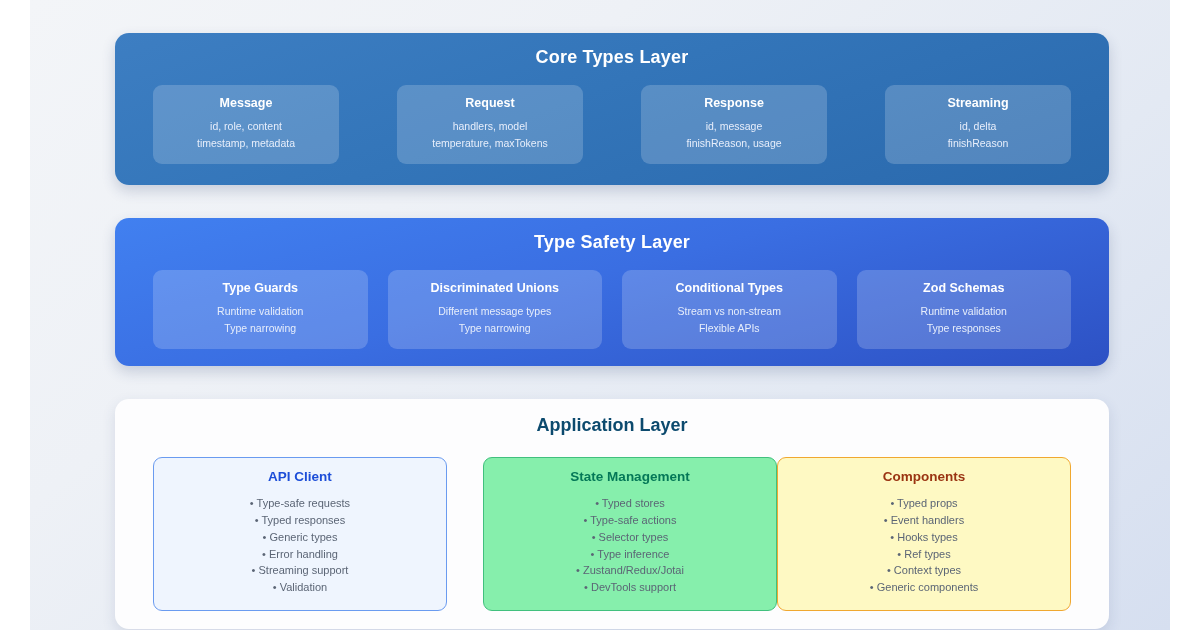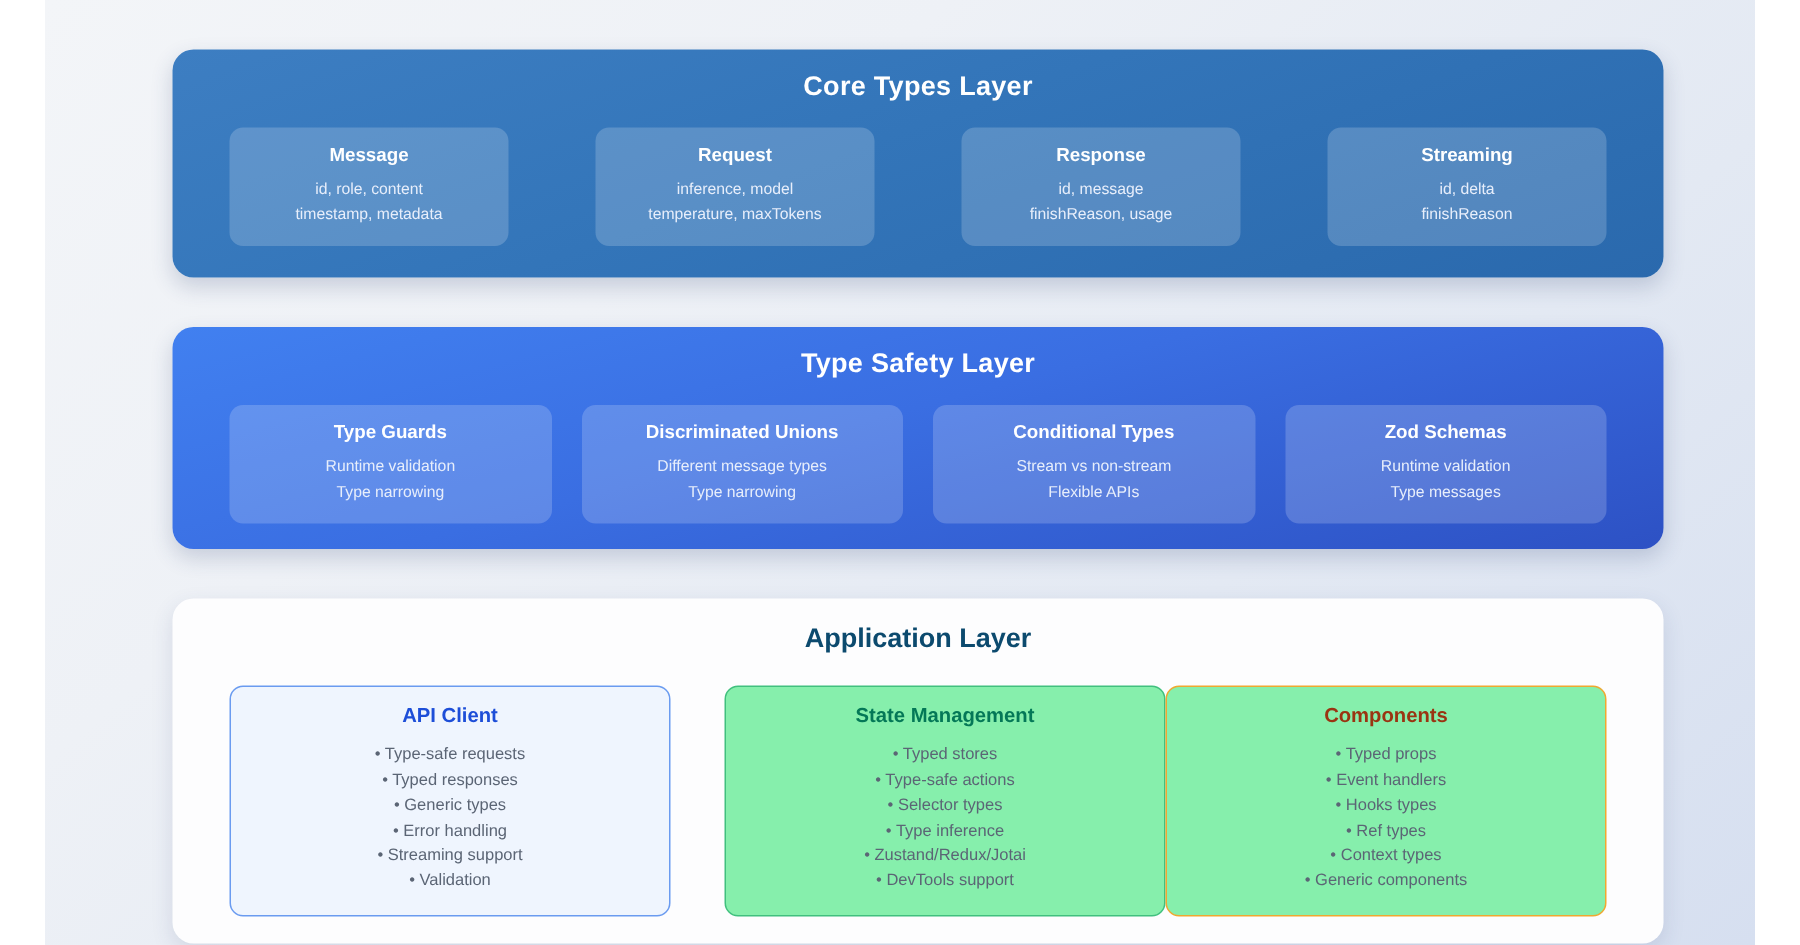--- a/index.html
+++ b/index.html
@@ -121,42 +121,42 @@
   .panel-item {
     color: #5b6575;
     font-size: 11px;
     line-height: 1.52;
   }
 
   .panel.blue   { background: #eff5fe; border-color: #6a9bf0; }
   .panel.blue   .panel-title { color: #1d4ed8; }
   .panel.green  { background: #86efac; border-color: #41c07e; margin-left: 36px; }
   .panel.green  .panel-title { color: #047857; }
-  .panel.amber  { background: #86efac; border-color: #f0a830; }
+  .panel.amber  { background: #fef9c3; border-color: #f0a830; }
   .panel.amber  .panel-title { color: #9a3412; }
 </style>
 </head>
 <body>
 
 <div id="diagram-root">
   <div class="stage">
 
     <section class="layer core">
       <h2 class="layer-title">Core Types Layer</h2>
       <div class="cards core-cards">
 
         <div class="chip">
           <div class="chip-title">Message</div>
           <div class="chip-line">id, role, content</div>
           <div class="chip-line">timestamp, metadata</div>
         </div>
 
         <div class="chip">
           <div class="chip-title">Request</div>
-          <div class="chip-line">inference, model</div>
+          <div class="chip-line">handlers, model</div>
           <div class="chip-line">temperature, maxTokens</div>
         </div>
 
         <div class="chip">
           <div class="chip-title">Response</div>
           <div class="chip-line">id, message</div>
           <div class="chip-line">finishReason, usage</div>
         </div>
 
         <div class="chip">
@@ -186,21 +186,21 @@
 
         <div class="chip">
           <div class="chip-title">Conditional Types</div>
           <div class="chip-line">Stream vs non-stream</div>
           <div class="chip-line">Flexible APIs</div>
         </div>
 
         <div class="chip">
           <div class="chip-title">Zod Schemas</div>
           <div class="chip-line">Runtime validation</div>
-          <div class="chip-line">Type messages</div>
+          <div class="chip-line">Type responses</div>
         </div>
 
       </div>
     </section>
 
     <section class="app-layer">
       <h2 class="app-title">Application Layer</h2>
       <div class="app-cards">
 
         <div class="panel blue">

